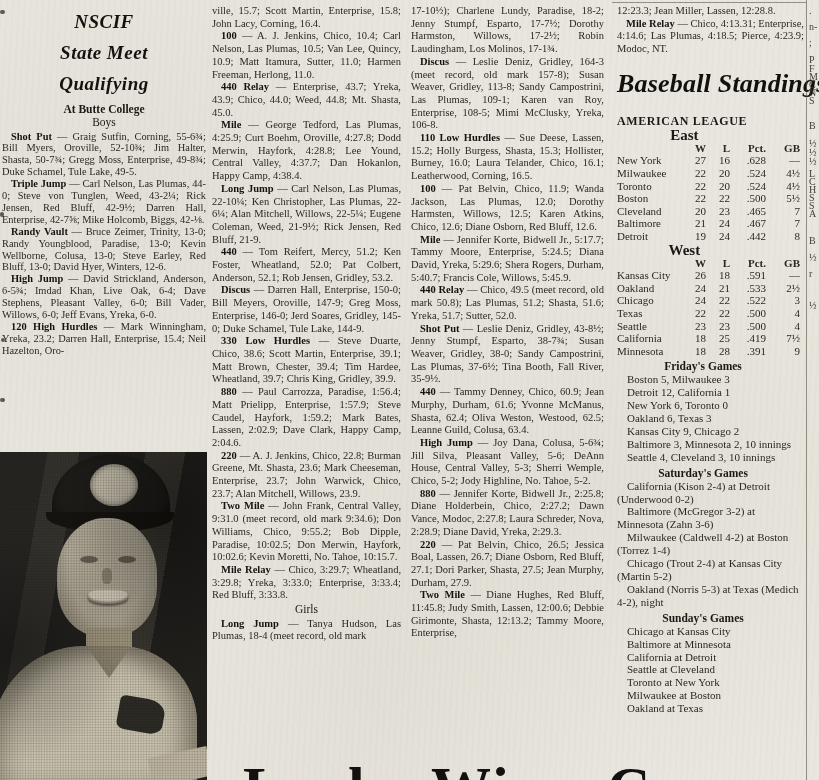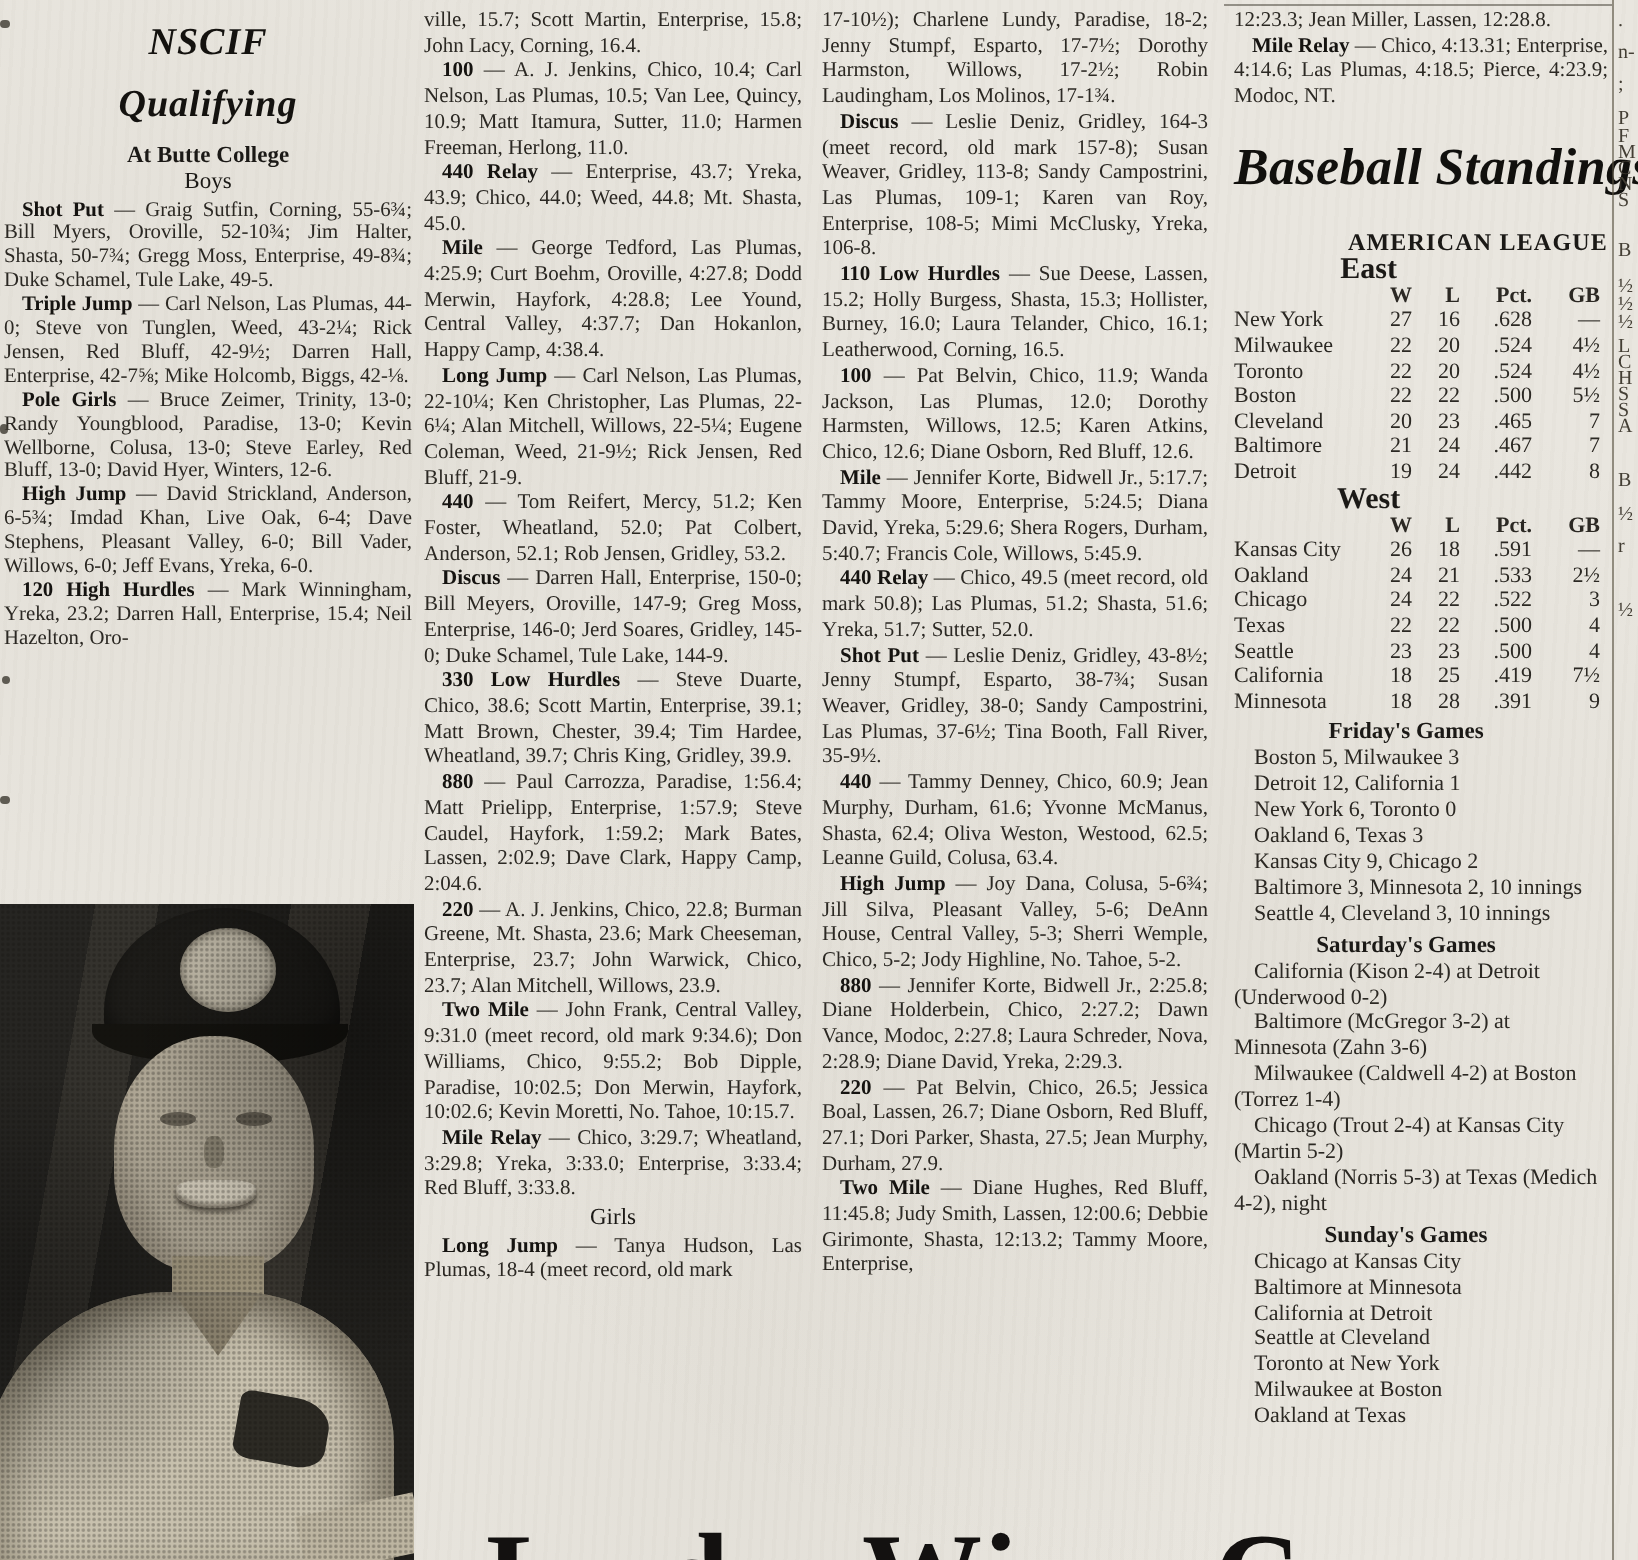--- a/index.html
+++ b/index.html
@@ -62,21 +62,21 @@
     background-image:radial-gradient(circle, rgba(18,16,12,.28) .6px, transparent 1.1px);
     background-size:2.7px 2.7px;}
   .photo::before{content:"";position:absolute;inset:0;z-index:2;
     background:radial-gradient(ellipse at 85% 20%, rgba(0,0,0,.35), transparent 45%),
                radial-gradient(ellipse at 8% 60%, rgba(0,0,0,.3), transparent 40%);}
 
   
   .col4-rule{position:absolute;left:612px;top:2px;width:194px;height:1px;background:#4d483e;opacity:.55;}
   .bb-head{margin:13px 0 8px;font-style:italic;font-weight:bold;font-size:26px;line-height:30px;
     color:#11100d;text-align:left;letter-spacing:.2px;white-space:nowrap;}
-  .league{text-align:right;font-weight:bold;font-size:12px;line-height:13px;letter-spacing:.6px;color:#1b1916;margin-top:16px;}
+  .league{text-align:left;font-weight:bold;font-size:12px;line-height:13px;letter-spacing:.6px;color:#1b1916;margin-top:16px;}
   .division{text-align:center;font-weight:bold;font-size:15px;line-height:14px;color:#1b1916;width:72%;}
   .standings{font-size:11px;}
   .srow{display:flex;line-height:12.6px;}
   .srow .team{flex:1;}
   .srow .w,.srow .l{width:24px;text-align:right;}
   .srow .pct{width:36px;text-align:right;}
   .srow .gb{width:34px;text-align:right;padding-right:4px;}
   .shead{font-weight:bold;}
   .games-title{text-align:center;font-weight:bold;font-size:11.5px;line-height:14px;margin-top:2px;color:#1b1916;width:92%;}
   .game{margin:0;text-indent:10px;text-align:left;font-size:11px;line-height:12.9px;}
@@ -95,31 +95,32 @@
     font-family:"Liberation Serif",serif;letter-spacing:2px;}
 </style>
 </head>
 <body>
 
 <div class="page">
 
   <div class="col col1">
     <div class="meet-head">
       <div>NSCIF</div>
+      <div>State Meet</div>
       <div>Qualifying</div>
     </div>
     <div class="venue">At Butte College</div>
     <div class="sect-label">Boys</div>
     <div>
 
         <p class="evt"><b class="lead">Shot Put</b> <span>— Graig Sutfin, Corning, 55-6¾; Bill Myers, Oroville, 52-10¾; Jim Halter, Shasta, 50-7¾; Gregg Moss, Enterprise, 49-8¾; Duke Schamel, Tule Lake, 49-5.</span></p>
 
         <p class="evt"><b class="lead">Triple Jump</b> <span>— Carl Nelson, Las Plumas, 44-0; Steve von Tunglen, Weed, 43-2¼; Rick Jensen, Red Bluff, 42-9½; Darren Hall, Enterprise, 42-7⅝; Mike Holcomb, Biggs, 42-⅛.</span></p>
 
-        <p class="evt"><b class="lead">Pole Girls</b> <span>— Bruce Zeimer, Trinity, 13-0; Randy Youngblood, Paradise, 13-0; Kevin Wellborne, Colusa, 13-0; Steve Earley, Red Bluff, 13-0; David Hyer, Winters, 12-6.</span></p>
+        <p class="evt"><b class="lead">Randy Vault</b> <span>— Bruce Zeimer, Trinity, 13-0; Randy Youngblood, Paradise, 13-0; Kevin Wellborne, Colusa, 13-0; Steve Earley, Red Bluff, 13-0; David Hyer, Winters, 12-6.</span></p>
 
         <p class="evt"><b class="lead">High Jump</b> <span>— David Strickland, Anderson, 6-5¾; Imdad Khan, Live Oak, 6-4; Dave Stephens, Pleasant Valley, 6-0; Bill Vader, Willows, 6-0; Jeff Evans, Yreka, 6-0.</span></p>
 
         <p class="evt"><b class="lead">120 High Hurdles</b> <span>— Mark Winningham, Yreka, 23.2; Darren Hall, Enterprise, 15.4; Neil Hazelton, Oro-</span></p>
       </div>
   </div>
 
   <div class="photo">
     <div class="ph-cap"></div>
     <div class="ph-patch"></div>

